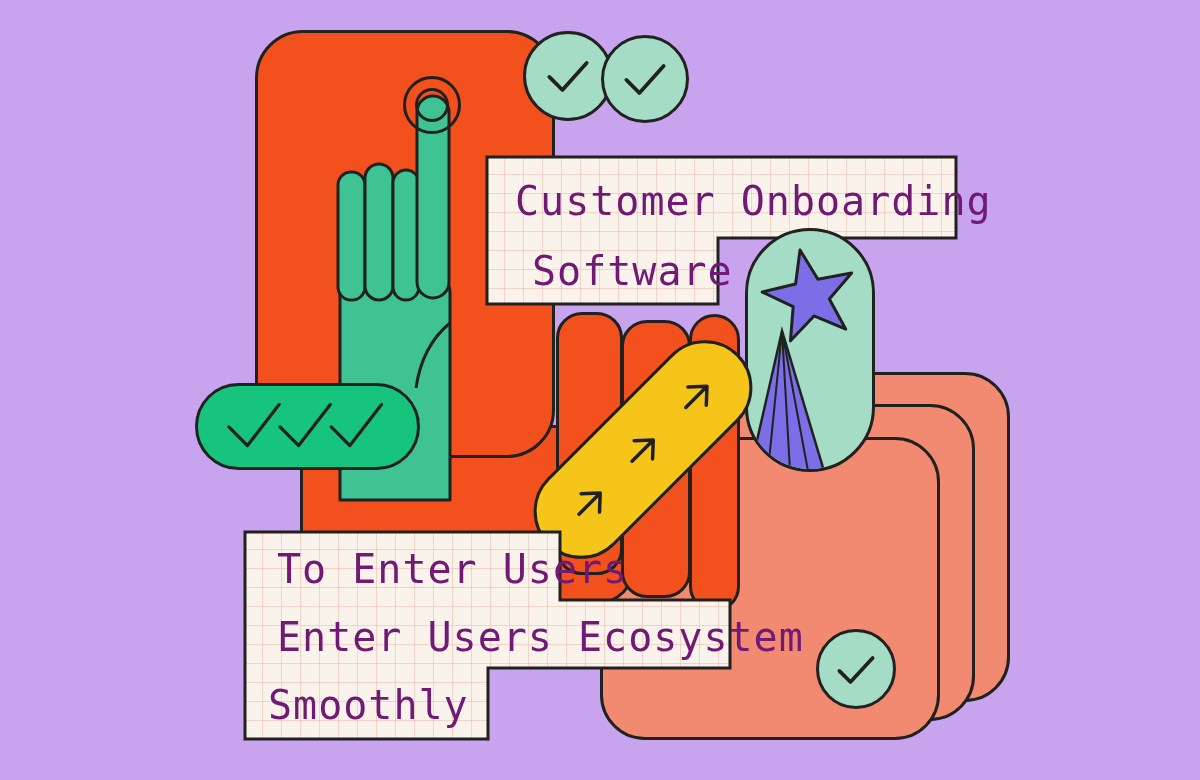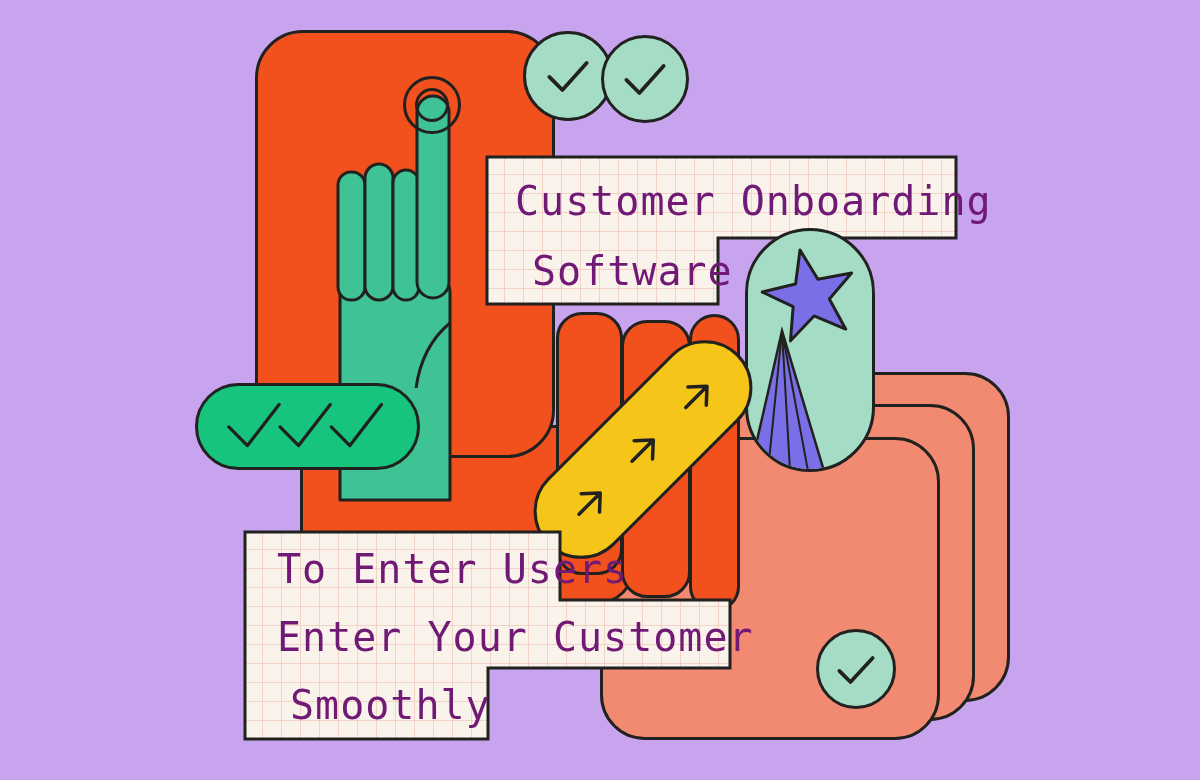--- a/index.html
+++ b/index.html
@@ -31,21 +31,21 @@
 
   
   .paper-svg{position:absolute;}
   .titlebox-svg{left:485px;top:155px;width:475px;height:152px;z-index:9;}
   .taglinebox-svg{left:243px;top:530px;width:490px;height:212px;z-index:12;}
   .txt{position:absolute;color:#701a75;font-size:40px;letter-spacing:1px;white-space:pre;z-index:13;}
   .t1{left:515px;top:178px;}
   .t2{left:487px;top:248px;margin-left:45px;}
   .g1{left:277px;top:546px;}
   .g2{left:277px;top:614px;}
-  .g3{left:290px;top:682px;}
+  .g3{left:268px;top:682px;}
 
   
   .star-capsule{left:745px;top:228px;width:130px;height:244px;border-radius:65px;background:#a5dcc5;z-index:10;overflow:hidden;}
   .star-capsule svg{position:absolute;left:0;top:0;}
 
   
   .arrow-pill{left:508px;top:402px;width:270px;height:95px;border-radius:48px;background:#f6c51a;z-index:10;
               transform:rotate(-45deg);display:flex;align-items:center;justify-content:space-evenly;}
 
   
@@ -150,16 +150,16 @@
   <div class="shape check-circle cc-bottom">
     <svg viewBox="0 0 80 80">
         <path d="M22 42 L34 54 L58 28" fill="none" stroke="#21211f" stroke-width="4" stroke-linecap="round" stroke-linejoin="round"></path>
       </svg>
   </div>
 
   <svg class="paper-svg taglinebox-svg" viewBox="0 0 490 212">
     <path d="M2 2 H317 V70 H487 V138 H245 V209 H2 Z" fill="url(#grid)" stroke="#21211f" stroke-width="3"></path>
   </svg>
   <div class="txt g1">To Enter Users</div>
-  <div class="txt g2">Enter Your Customer</div>
+  <div class="txt g2">Enter Users Ecosystem</div>
   <div class="txt g3">Smoothly</div>
 
 </div>
 
 </body></html>

